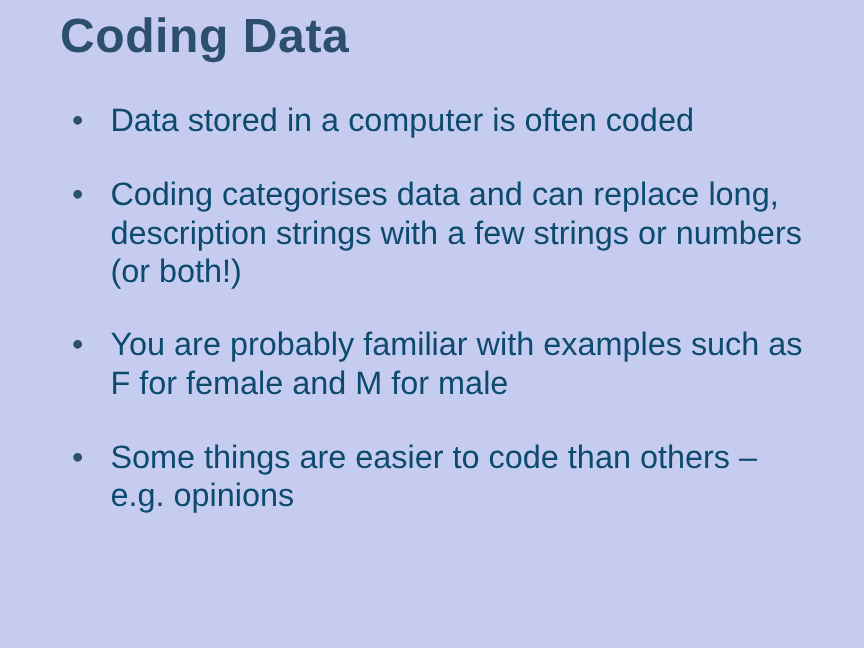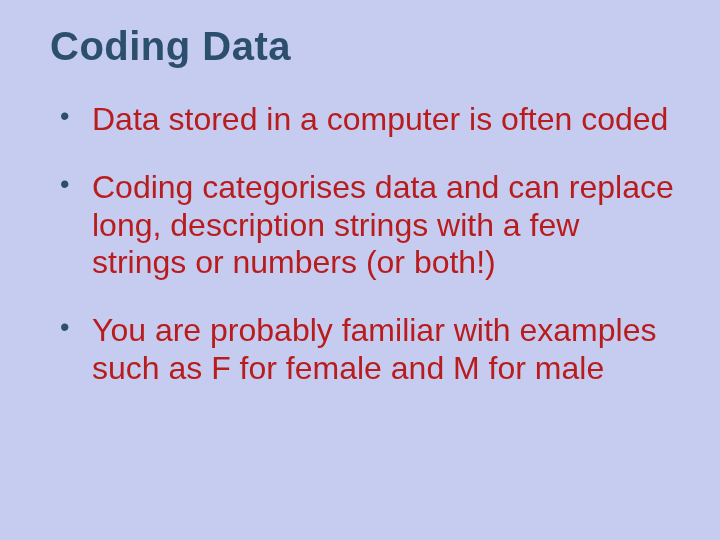--- a/index.html
+++ b/index.html
@@ -8,39 +8,39 @@
     width: 720px;
     height: 540px;
     background: #c6cbf0;
     font-family: Arial, Helvetica, sans-serif;
     color: #000;
   }
   .slide {
     box-sizing: border-box;
     width: 720px;
     height: 540px;
-    padding: 20px 40px 20px 50px;
+    padding: 4px 40px 20px 50px;
   }
   .title {
     font-size: 40px;
     font-weight: bold;
     color: #2c4f6e;
     margin: 4px 0 32px 0;
     letter-spacing: 0.5px;
   }
   ul.bullets {
     list-style: none;
     padding: 0;
     margin: 0;
   }
   ul.bullets > li {
     position: relative;
-    font-size: 32px;
+    font-size: 27px;
     line-height: 1.18;
-    color: #b91c1c;
+    color: #0c4a6e;
     padding-left: 42px;
     margin-bottom: 30px;
   }
   ul.bullets > li::before {
     content: "•";
     position: absolute;
     left: 10px;
     top: 0;
     font-size: 27px;
     color: #2c4f6e;
@@ -48,14 +48,15 @@
 </style>
 </head>
 <body>
 
 <div class="slide">
   <div class="title">Coding Data</div>
   <ul class="bullets">
     <li>Data stored in a computer is often coded</li>
     <li>Coding categorises data and can replace long, description strings with a few strings or numbers (or both!)</li>
     <li>You are probably familiar with examples such as F for female and M for male</li>
+    <li>Some things are easier to code than others – e.g. opinions</li>
   </ul>
 </div>
 
 </body></html>

